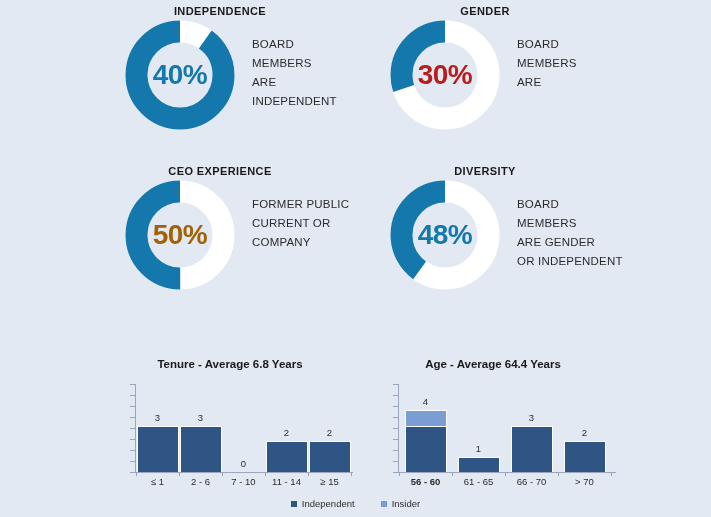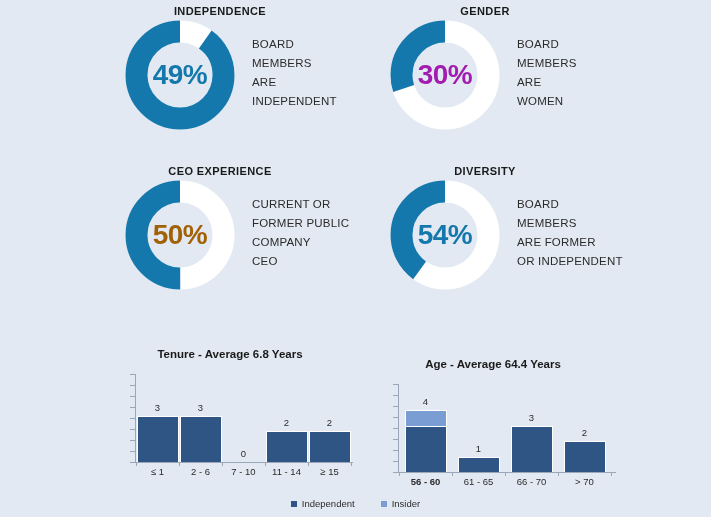--- a/index.html
+++ b/index.html
@@ -72,82 +72,80 @@
 
 <div class="page">
 
   <div class="donut-block" style="left:110px;top:5px;width:300px;height:145px;">
     <div class="donut-title">INDEPENDENCE</div>
     <div class="donut-wrap">
       <svg class="donut-svg" width="110" height="110" viewBox="0 0 110 110">
         <circle cx="55" cy="55" r="43.5" fill="none" stroke="#ffffff" stroke-width="22"></circle>
         <circle class="arc-90" cx="55" cy="55" r="43.5" fill="none" stroke="#1478ac" stroke-width="22" transform="scale(-1,1) translate(-110,0) rotate(-90 55 55)" stroke-dasharray="245.98670477608076 27.331856086231227"></circle>
       </svg>
-      <div class="donut-pct" style="color: rgb(20, 120, 172);">49%</div>
+      <div class="donut-pct" style="color: rgb(20, 120, 172);">40%</div>
     </div>
     <div class="donut-caption">
       <div>BOARD</div>
       <div>MEMBERS</div>
       <div>ARE</div>
       <div>INDEPENDENT</div>
     </div>
   </div>
 
   <div class="donut-block" style="left:375px;top:5px;width:320px;height:145px;">
     <div class="donut-title">GENDER</div>
     <div class="donut-wrap">
       <svg class="donut-svg" width="110" height="110" viewBox="0 0 110 110">
         <circle cx="55" cy="55" r="43.5" fill="none" stroke="#ffffff" stroke-width="22"></circle>
         <circle class="arc-30" cx="55" cy="55" r="43.5" fill="none" stroke="#1478ac" stroke-width="22" transform="scale(-1,1) translate(-110,0) rotate(-90 55 55)" stroke-dasharray="81.9955682586936 191.3229926036184"></circle>
       </svg>
-      <div class="donut-pct" style="color: #a21caf;">30%</div>
+      <div class="donut-pct" style="color: #b91c1c;">30%</div>
     </div>
     <div class="donut-caption">
       <div>BOARD</div>
       <div>MEMBERS</div>
       <div>ARE</div>
-      <div>WOMEN</div>
     </div>
   </div>
 
   <div class="donut-block" style="left:110px;top:165px;width:320px;height:145px;">
     <div class="donut-title">CEO EXPERIENCE</div>
     <div class="donut-wrap">
       <svg class="donut-svg" width="110" height="110" viewBox="0 0 110 110">
         <circle cx="55" cy="55" r="43.5" fill="none" stroke="#ffffff" stroke-width="22"></circle>
         <circle class="arc-50" cx="55" cy="55" r="43.5" fill="none" stroke="#1478ac" stroke-width="22" transform="scale(-1,1) translate(-110,0) rotate(-90 55 55)" stroke-dasharray="136.659280431156 136.659280431156"></circle>
       </svg>
       <div class="donut-pct" style="color: #a16207;">50%</div>
     </div>
     <div class="donut-caption">
+      <div>FORMER PUBLIC</div>
       <div>CURRENT OR</div>
-      <div>FORMER PUBLIC</div>
       <div>COMPANY</div>
-      <div>CEO</div>
     </div>
   </div>
 
   <div class="donut-block" style="left:375px;top:165px;width:330px;height:145px;">
     <div class="donut-title">DIVERSITY</div>
     <div class="donut-wrap">
       <svg class="donut-svg" width="110" height="110" viewBox="0 0 110 110">
         <circle cx="55" cy="55" r="43.5" fill="none" stroke="#ffffff" stroke-width="22"></circle>
         <circle class="arc-40" cx="55" cy="55" r="43.5" fill="none" stroke="#1478ac" stroke-width="22" transform="scale(-1,1) translate(-110,0) rotate(-90 55 55)" stroke-dasharray="109.32742434492481 163.9911365173872"></circle>
       </svg>
-      <div class="donut-pct" style="color: rgb(20, 120, 172);">54%</div>
+      <div class="donut-pct" style="color: rgb(20, 120, 172);">48%</div>
     </div>
     <div class="donut-caption">
       <div>BOARD</div>
       <div>MEMBERS</div>
-      <div>ARE FORMER</div>
+      <div>ARE GENDER</div>
       <div>OR INDEPENDENT</div>
     </div>
   </div>
 
-  <div class="chart-block" style="left:105px;top:348px;width:250px;height:135px;">
+  <div class="chart-block" style="left:105px;top:358px;width:250px;height:135px;">
     <div class="chart-title">Tenure - Average 6.8 Years</div>
     <div class="plot" id="plot-tenure">
         <div class="axis-v"></div>
         <div class="axis-h" style="width: 218px;"></div>
         <div class="ytick" style="top: 0px;"></div>
         <div class="ytick" style="top: 11px;"></div>
         <div class="ytick" style="top: 22px;"></div>
         <div class="ytick" style="top: 33px;"></div>
         <div class="ytick" style="top: 44px;"></div>
         <div class="ytick" style="top: 55px;"></div>

